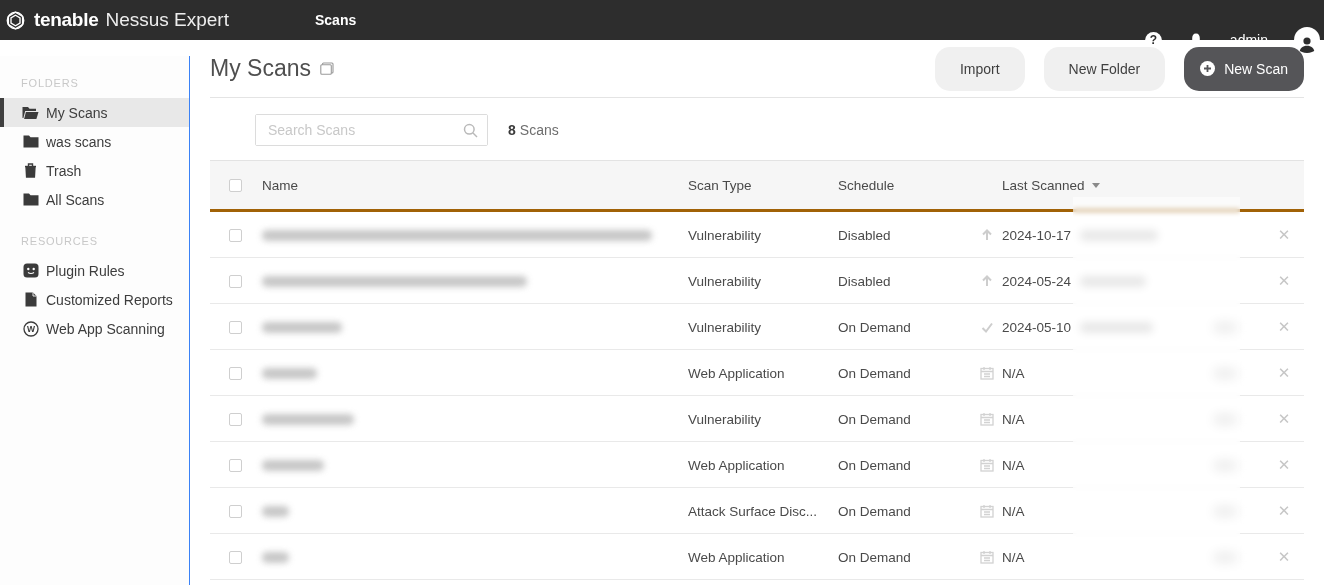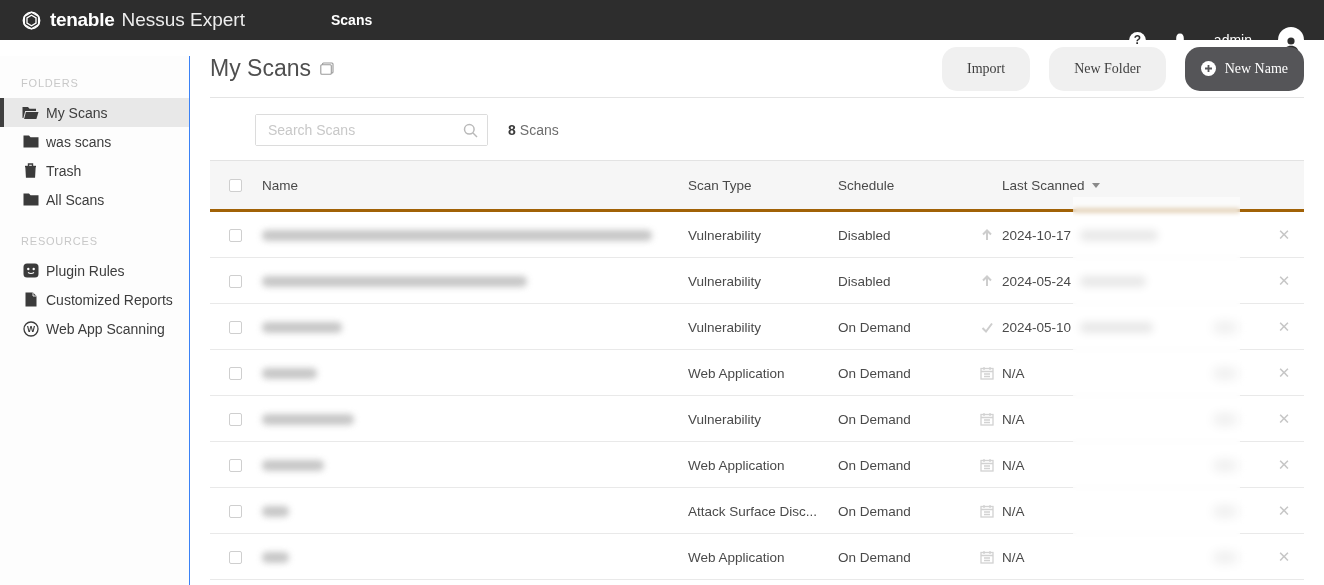--- a/index.html
+++ b/index.html
@@ -1,20 +1,20 @@
 <!DOCTYPE html>
 <html><head>
 <meta charset="utf-8">
 <style>
   * { box-sizing: border-box; margin: 0; padding: 0; }
   html,body { width:1324px; height:585px; overflow:hidden; background:#fff;
     font-family:"Liberation Sans", sans-serif; }
 
   
-  .topbar { height:40px; background:#2d2d2d; display:flex; align-items:center; padding:0 20px; }
+  .topbar { height:40px; background:#2d2d2d; display:flex; align-items:center; padding:0 4px; }
   .brand { display:flex; align-items:center; gap:7px; }
   .brand-name { color:#fff; font-weight:700; font-size:19px; letter-spacing:-0.3px; }
   .brand-product { color:#ededed; font-weight:300; font-size:19px; }
   .top-nav { display:flex; margin-left:56px; }
   .top-nav a { font-size:14px; color:#c9c9c9; padding:0 30px; line-height:40px; text-decoration:none; cursor:pointer; }
   .top-nav a.active { color:#fff; font-weight:700; }
   .topbar-right { margin-left:auto; display:flex; align-items:center; gap:26px;margin-top:40px; }
   .help-icon { width:17px; height:17px; background:#fff; border-radius:50%; color:#2d2d2d;
     font-size:12px; font-weight:700; display:flex; align-items:center; justify-content:center; cursor:pointer; }
   .help-icon::before { content:"?"; }
@@ -36,21 +36,21 @@
   .side-item .s-icon { width:17px; display:flex; justify-content:center; }
   .side-item .s-label { margin-left:7px; }
   .side-item.active { background:#e8e8e8; border-left:4px solid #3f3f3f; padding-left:18px; }
 
   
   .page-header { display:flex; align-items:center; height:58px; border-bottom:1px solid #e4e4e4; }
   .page-title { font-size:23px; font-weight:300; color:#4f4f4f; }
   .title-book { margin-left:9px; display:flex; }
   .actions { margin-left:auto; display:flex; align-items:center; gap:19px; }
   .btn { height:44px; border:none; border-radius:15px; font-size:14px; cursor:pointer;
-    font-family:Liberation Serif, serif; }
+    font-family:Liberation Sans, sans-serif; }
   .btn-light { background:#f0f0f0; color:#3f3f3f; padding:0 25px; }
   .btn-dark { background:#555558; color:#fff; padding:0 16px; display:flex; align-items:center; gap:9px; }
 
   
   .toolbar { margin-top:16px; display:flex; align-items:center;padding-left:45px; }
   .search-box { width:233px; height:32px; border:1px solid #dcdcdc; border-radius:2px; position:relative; background:#fff; }
   .search-box input { width:100%; height:100%; border:none; outline:none; padding:0 36px 0 12px;
     font-size:14px; color:#555; font-family:"Liberation Sans",sans-serif; }
   .search-box input::placeholder { color:#c8c8c8; }
   .mag { position:absolute; right:9px; top:8px; }
@@ -205,21 +205,21 @@
       <div class="actions">
         <button class="btn btn-light">Import</button>
         <button class="btn btn-light">New Folder</button>
         <button class="btn btn-dark">
           <span style="display:flex;">
             <svg width="15" height="15" viewBox="0 0 15 15">
               <circle cx="7.5" cy="7.5" r="7.5" fill="#ffffff"></circle>
               <path d="M7.5 4 L7.5 11 M4 7.5 L11 7.5" stroke="#555558" stroke-width="1.8"></path>
             </svg>
           </span>
-          <span>New Name</span>
+          <span>New Scan</span>
         </button>
       </div>
     </div>
 
     <div class="toolbar">
       <div class="search-box">
         <input type="text" placeholder="Search Scans" style="">
         <span class="mag">
           <svg width="15" height="15" viewBox="0 0 15 15" fill="none" stroke="#b9b9b9" stroke-width="1.5">
             <circle cx="6.3" cy="6.3" r="4.8"></circle>

